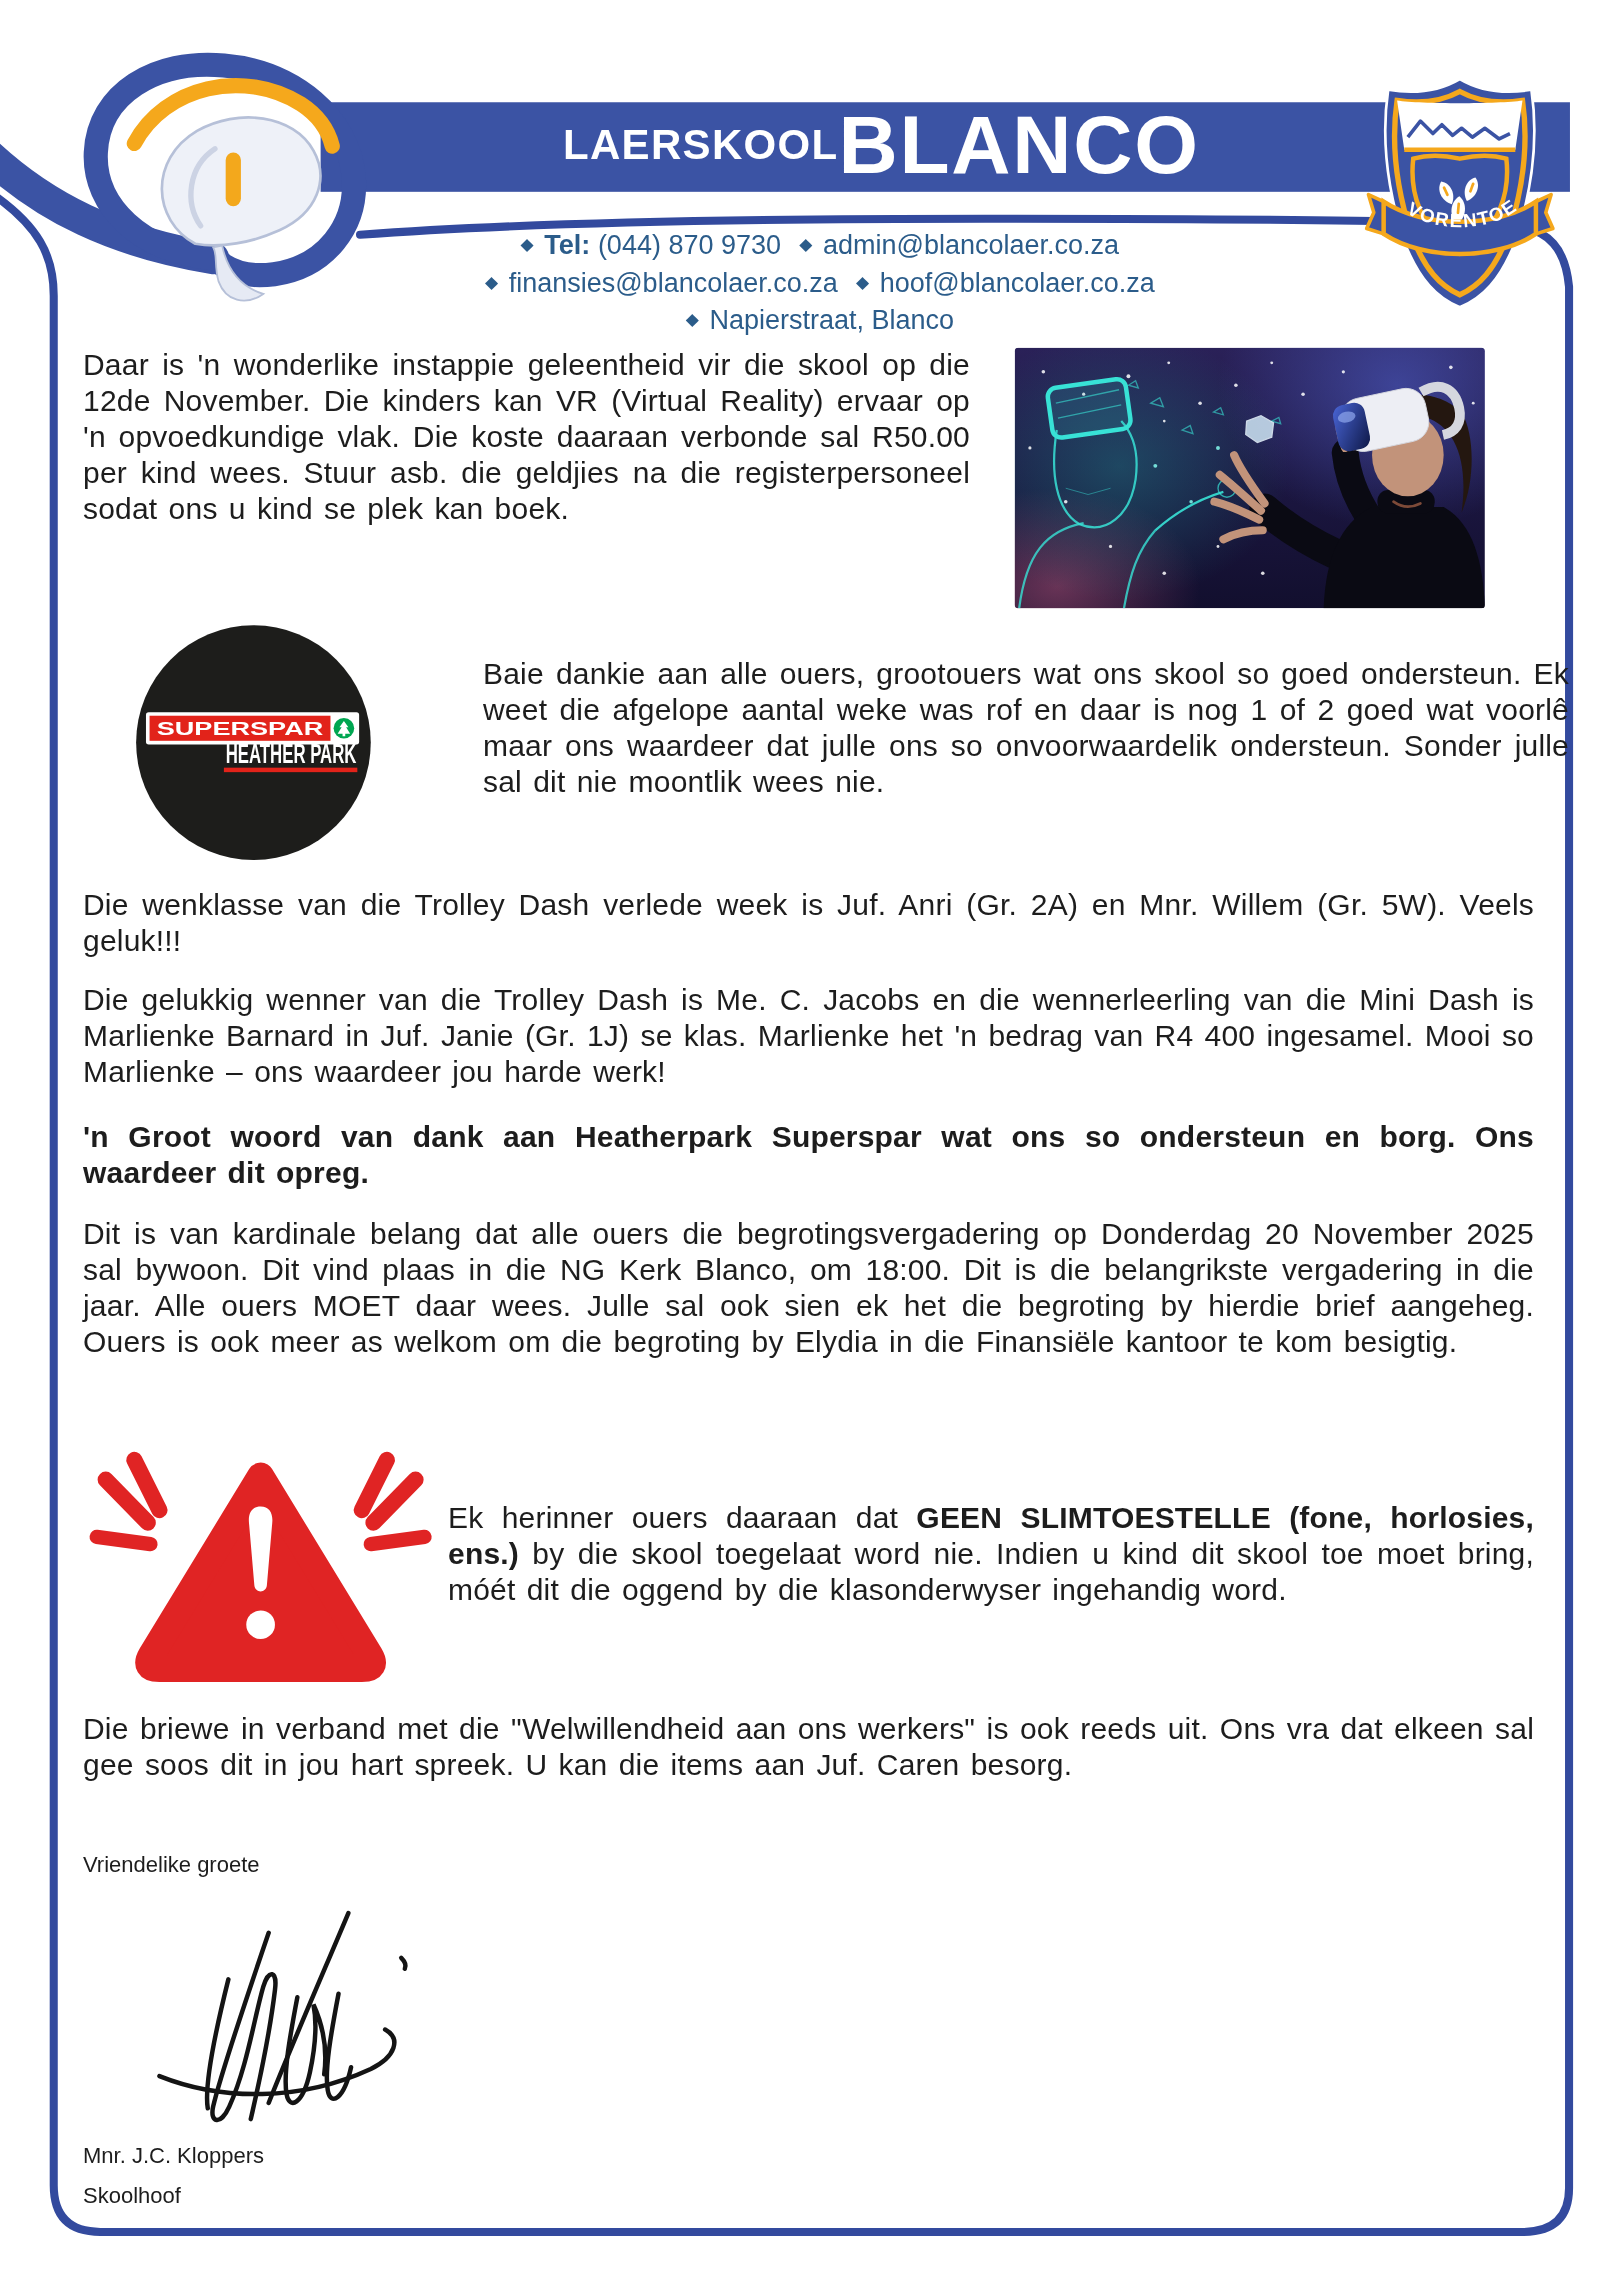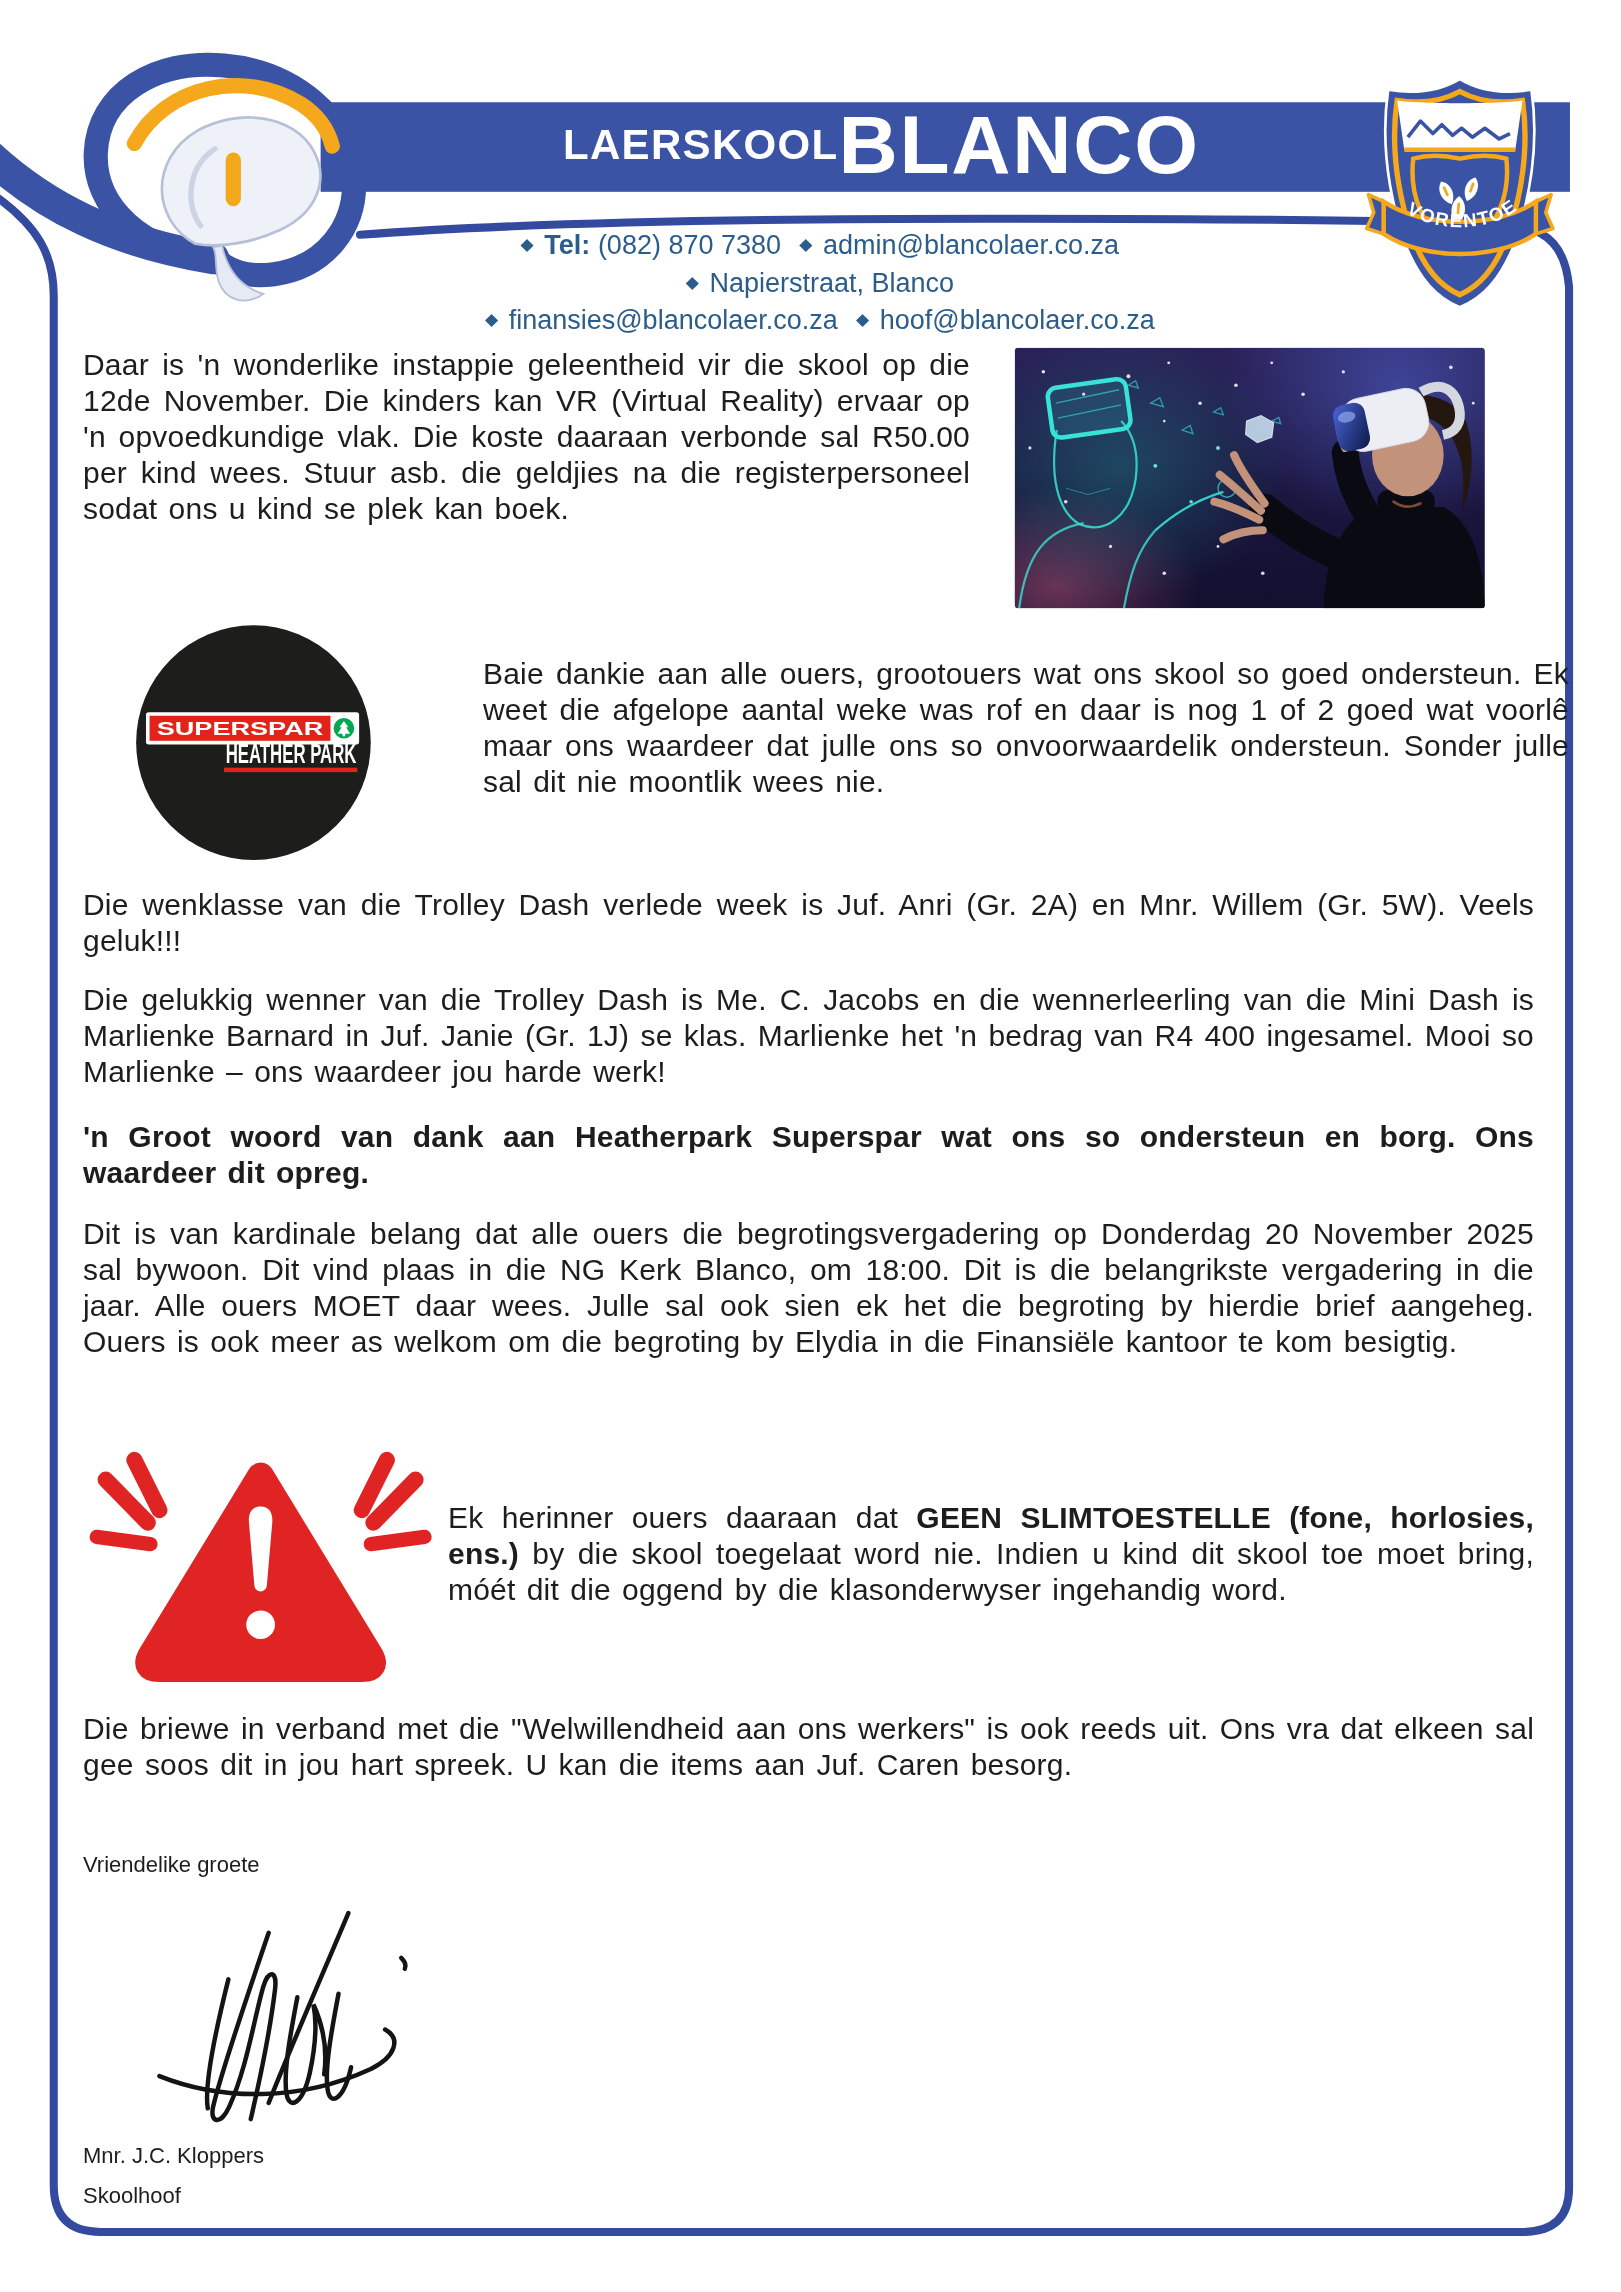--- a/index.html
+++ b/index.html
@@ -215,29 +215,29 @@
   </svg>
 
   <div class="banner-text">
     <span class="banner-side">LAERSKOOL</span>
     <span class="banner-main">BLANCO</span>
   </div>
 
   <div class="contact">
     <div>
       <span class="bullet">◆</span><b>Tel:</b>
-      <span>(082) 870 7380</span>
+      <span>(044) 870 9730</span>
       <span class="bullet">◆</span><span>admin@blancolaer.co.za</span>
-    </div>
-    <div>
-      <span class="bullet">◆</span><span>Napierstraat, Blanco</span>
     </div>
     <div>
       <span class="bullet">◆</span><span>finansies@blancolaer.co.za</span>
       <span class="bullet">◆</span><span>hoof@blancolaer.co.za</span>
+    </div>
+    <div>
+      <span class="bullet">◆</span><span>Napierstraat, Blanco</span>
     </div>
   </div>
 
   <div class="par" style="left:83px;top:347px;width:887px;">Daar is 'n wonderlike instappie geleentheid vir die skool op die 12de November. Die kinders kan VR (Virtual Reality) ervaar op 'n opvoedkundige vlak. Die koste daaraan verbonde sal R50.00 per kind wees. Stuur asb. die geldjies na die registerpersoneel sodat ons u kind se plek kan boek.</div>
   <div class="par" style="left:448px;top:656px;width:1086px;margin-left:35px;">Baie dankie aan alle ouers, grootouers wat ons skool so goed ondersteun. Ek weet die afgelope aantal weke was rof en daar is nog 1 of 2 goed wat voorlê maar ons waardeer dat julle ons so onvoorwaardelik ondersteun. Sonder julle sal dit nie moontlik wees nie.</div>
   <div class="par" style="left:83px;top:887px;width:1451px;">Die wenklasse van die Trolley Dash verlede week is Juf. Anri (Gr. 2A) en Mnr. Willem (Gr. 5W). Veels geluk!!!</div>
   <div class="par" style="left:83px;top:982px;width:1451px;">Die gelukkig wenner van die Trolley Dash is Me. C. Jacobs en die wennerleerling van die Mini Dash is Marlienke Barnard in Juf. Janie (Gr. 1J) se klas. Marlienke het 'n bedrag van R4 400 ingesamel. Mooi so Marlienke – ons waardeer jou harde werk!</div>
   <div class="par bold" style="left:83px;top:1119px;width:1451px;">'n Groot woord van dank aan Heatherpark Superspar wat ons so ondersteun en borg. Ons waardeer dit opreg.</div>
   <div class="par" style="left:83px;top:1216px;width:1451px;">Dit is van kardinale belang dat alle ouers die begrotingsvergadering op Donderdag 20 November 2025 sal bywoon. Dit vind plaas in die NG Kerk Blanco, om 18:00. Dit is die belangrikste vergadering in die jaar. Alle ouers MOET daar wees. Julle sal ook sien ek het die begroting by hierdie brief aangeheg. Ouers is ook meer as welkom om die begroting by Elydia in die Finansiële kantoor te kom besigtig.</div>
   <div class="par" style="left:448px;top:1500px;width:1086px;"><span>Ek herinner ouers daaraan dat </span><b>GEEN SLIMTOESTELLE (fone, horlosies, ens.)</b><span> by die skool toegelaat word nie. Indien u kind dit skool toe moet bring, móét dit die oggend by die klasonderwyser ingehandig word.</span></div>

